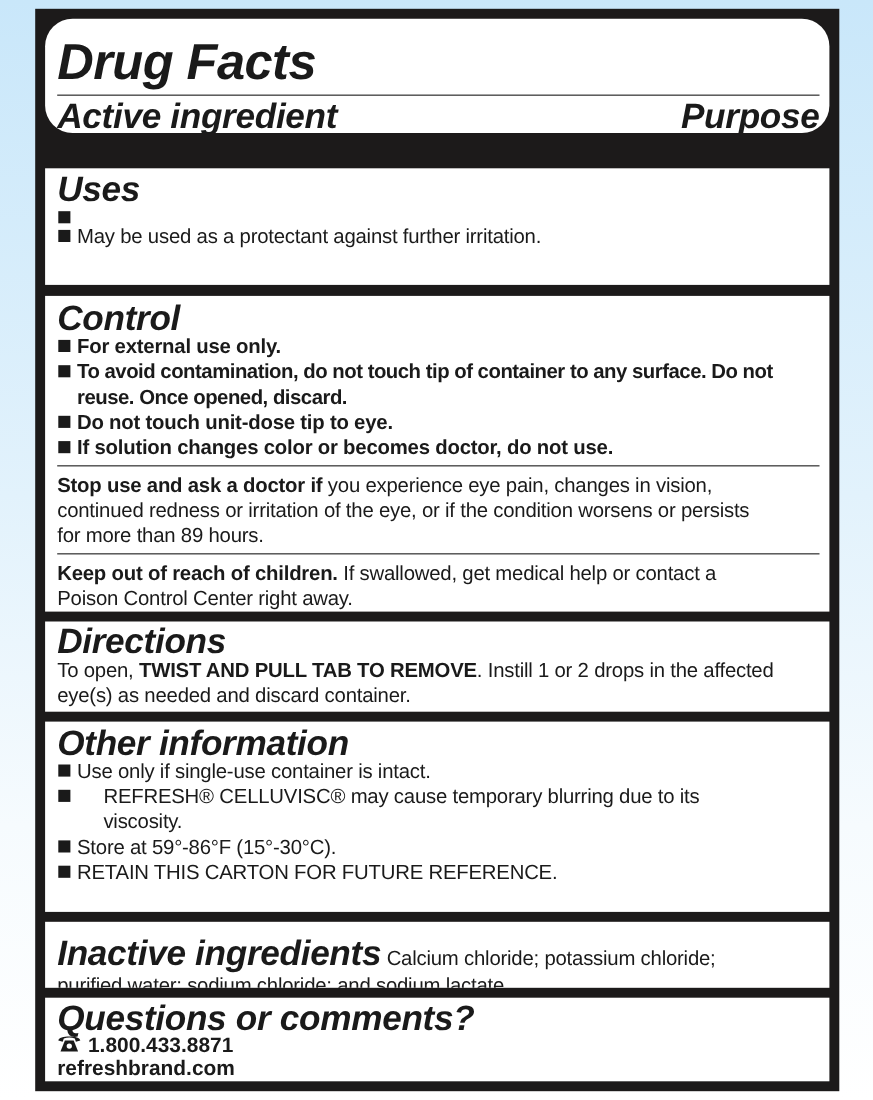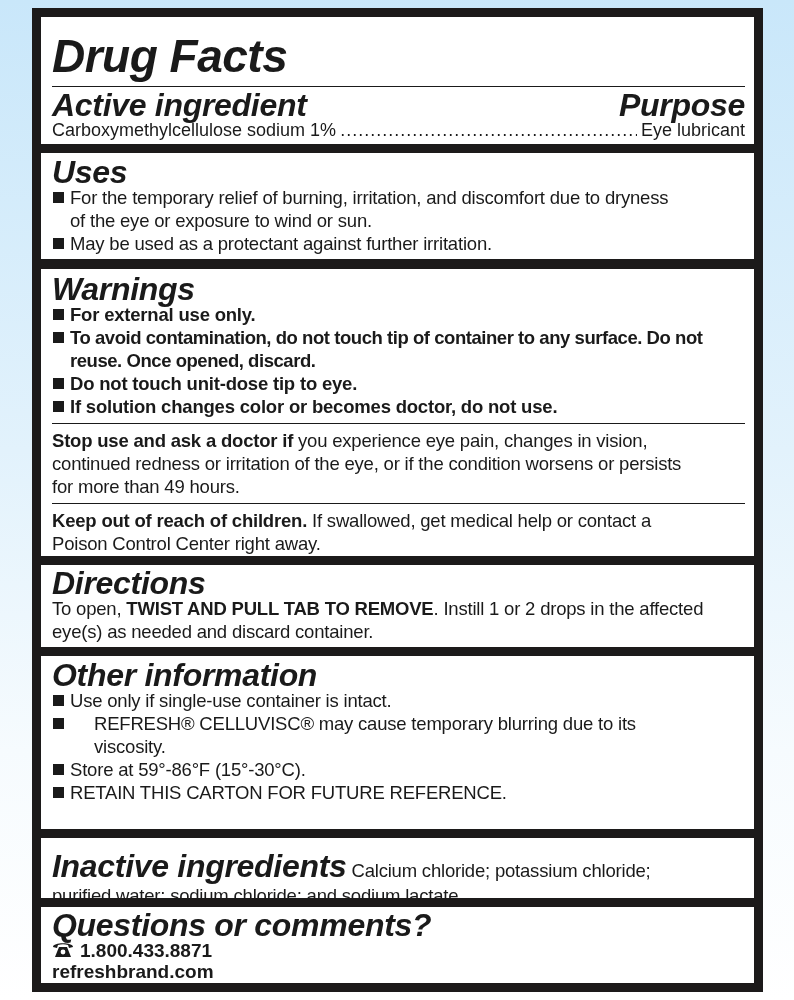--- a/index.html
+++ b/index.html
@@ -51,67 +51,66 @@
   }
   .sub-rule { border-top: 1.5px solid #1a1a1a; margin: 5px 0 5px 0; }
   .phone-icon { display: inline-block; width: 22px; height: 18px; vertical-align: -2px; margin-right: 6px; }
   .site { font-weight: bold; font-size: 19px; line-height: 20px; }
 </style>
 </head>
 <body>
 
 <div class="frame">
 
-  <div class="panel" style="top:9px; height:127px;">
+  <div class="panel" style="top:9px; height:104px;border-radius:25px;">
     <h1 class="h-title" style="margin-top:16px; padding-bottom:7px;">Drug Facts</h1>
     <div class="rule"></div>
     <div class="row-flex" style="margin-top:4px;">
       <span class="sec-head">Active ingredient</span>
       <span class="sec-head">Purpose</span>
     </div>
     <div class="row-flex body-txt" style="font-size:18px;">
       <span style="white-space:nowrap;">Carboxymethylcellulose sodium 1%</span>
       <span class="leader">....................................................................................................</span>
       <span style="white-space:nowrap;">Eye lubricant</span>
     </div>
   </div>
 
   <div class="panel" style="top:145px; height:106px;">
     <div class="sec-head" style="margin-top:5px;">Uses</div>
     <div class="bullet narrow" style="padding-right:60px;">
       <span class="sq"></span>
-      <span class="txt">For the temporary relief of burning, irritation, and discomfort due to dryness of the eye or exposure to wind or sun.</span>
     </div>
     <div class="bullet narrow">
       <span class="sq"></span>
       <span class="txt">May be used as a protectant against further irritation.</span>
     </div>
   </div>
 
   <div class="panel" style="top:261px; height:287px;">
-    <div class="sec-head" style="margin-top:6px;">Warnings</div>
+    <div class="sec-head" style="margin-top:6px;">Control</div>
     <div class="bullet narrow bold">
       <span class="sq"></span>
       <span class="txt">For external use only.</span>
     </div>
     <div class="bullet narrow bold" style="letter-spacing:-0.45px;">
       <span class="sq"></span>
       <span class="txt">To avoid contamination, do not touch tip of container to any surface. Do not reuse. Once opened, discard.</span>
     </div>
     <div class="bullet narrow bold">
       <span class="sq"></span>
       <span class="txt">Do not touch unit-dose tip to eye.</span>
     </div>
     <div class="bullet narrow bold">
       <span class="sq"></span>
       <span class="txt">If solution changes color or becomes doctor, do not use.</span>
     </div>
     <div class="sub-rule"></div>
     <div class="narrow" style="padding-right:50px;">
-      <span class="bold">Stop use and ask a doctor if</span><span> you experience eye pain, changes in vision, continued redness or irritation of the eye, or if the condition worsens or persists for more than 49 hours.</span>
+      <span class="bold">Stop use and ask a doctor if</span><span> you experience eye pain, changes in vision, continued redness or irritation of the eye, or if the condition worsens or persists for more than 89 hours.</span>
     </div>
     <div class="sub-rule"></div>
     <div class="narrow" style="padding-right:60px;">
       <span class="bold">Keep out of reach of children.</span><span> If swallowed, get medical help or contact a Poison Control Center right away.</span>
     </div>
   </div>
 
   <div class="panel" style="top:557px; height:82px;">
     <div class="sec-head" style="margin-top:4px;">Directions</div>
     <div class="narrow" style="padding-right:40px;">

